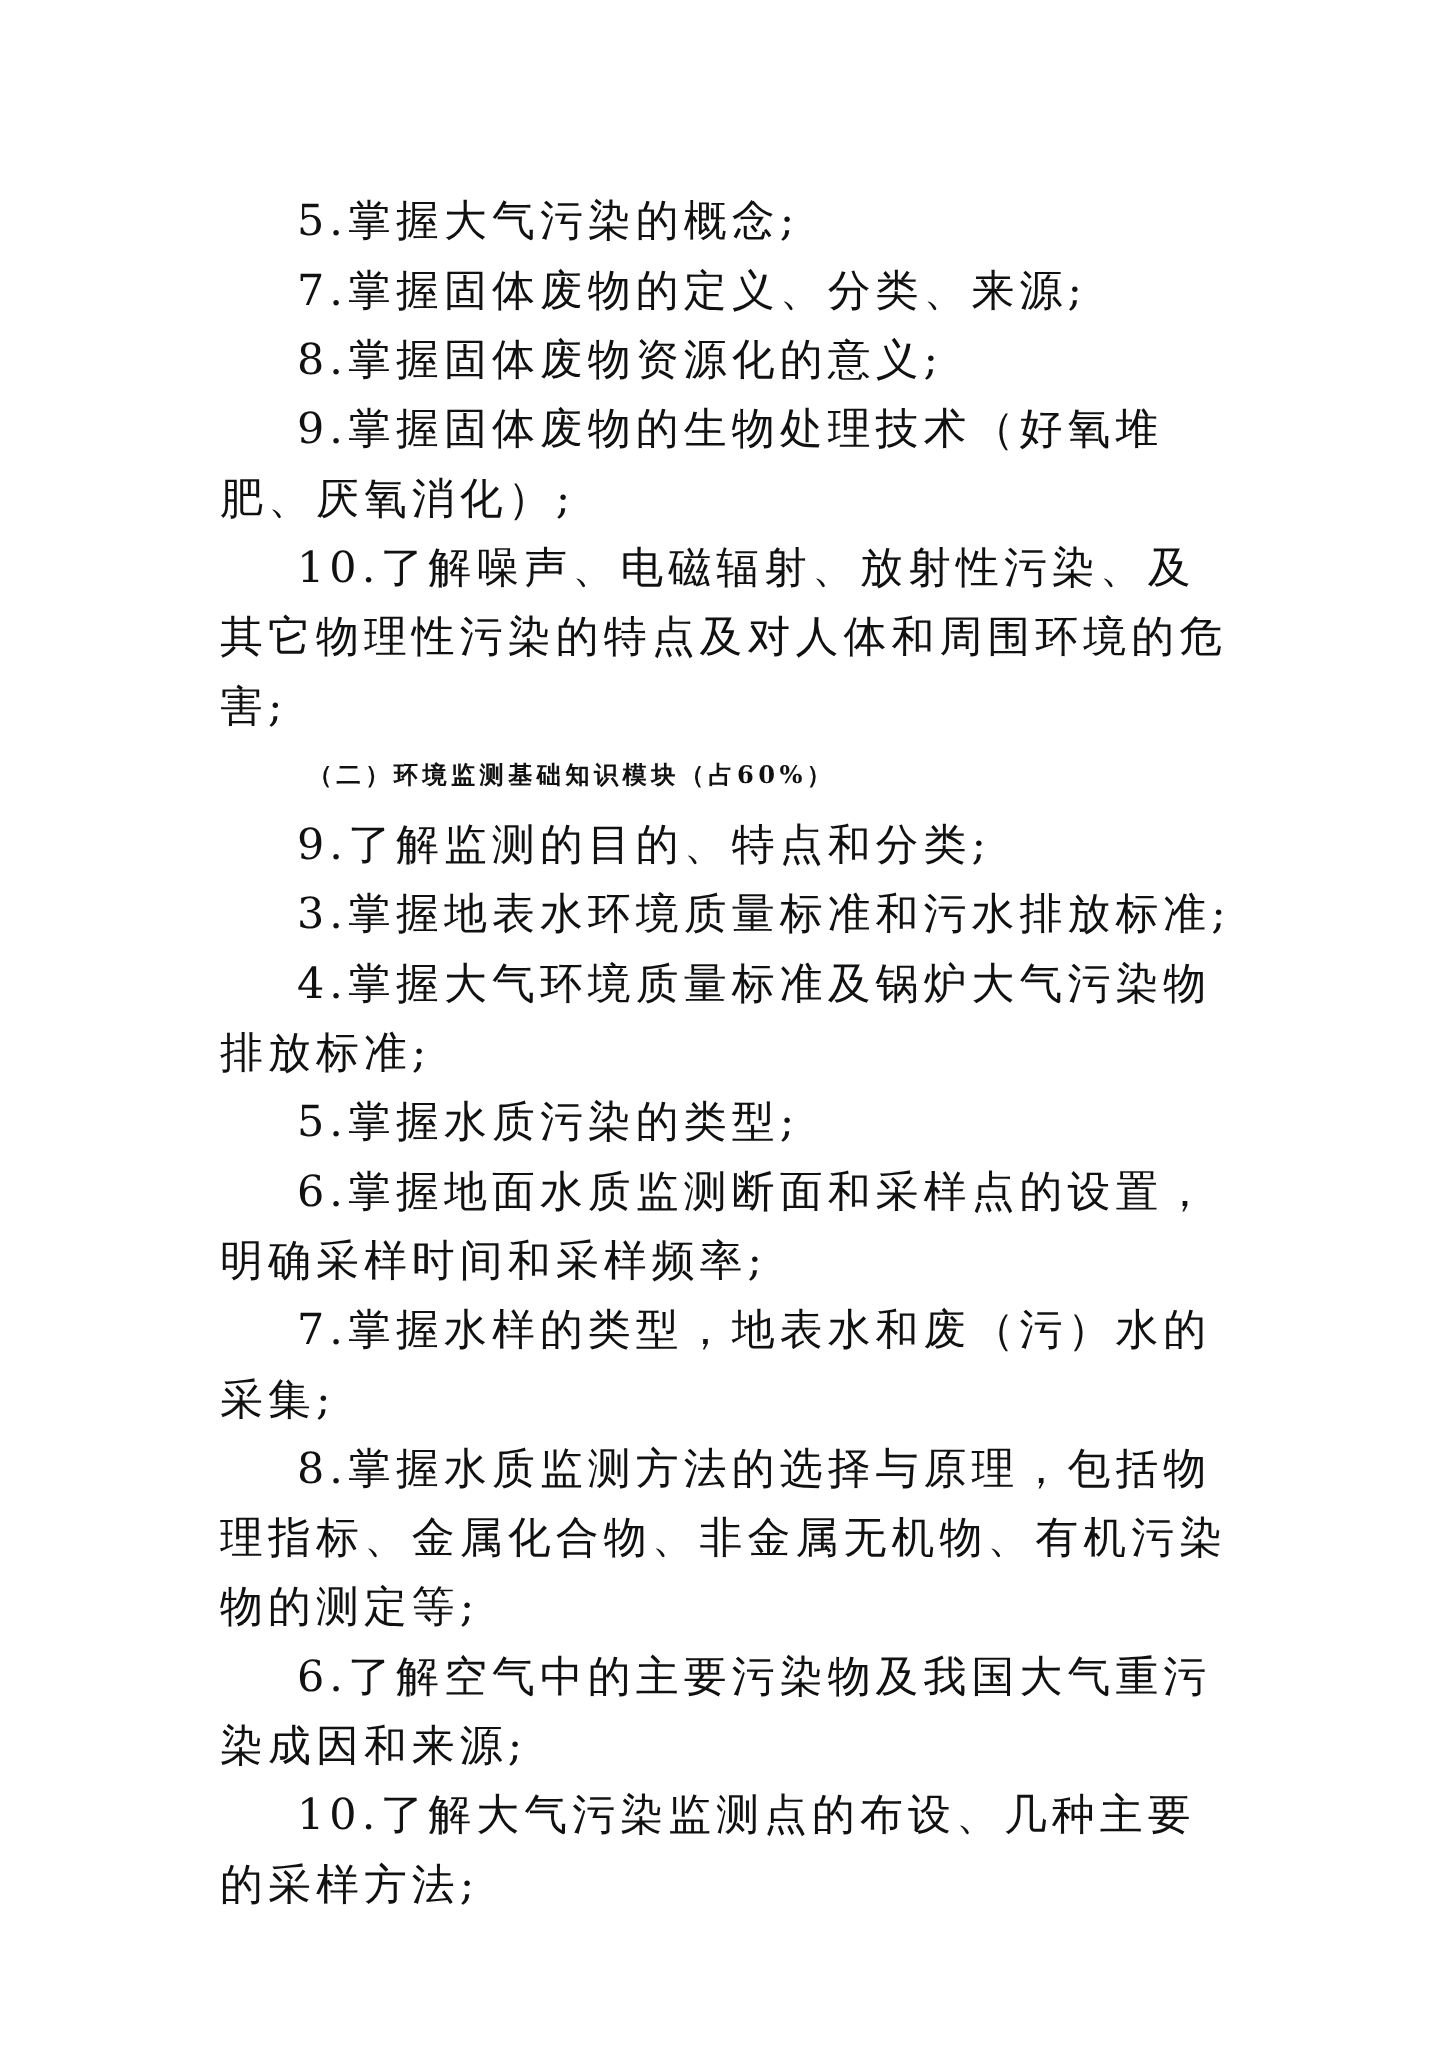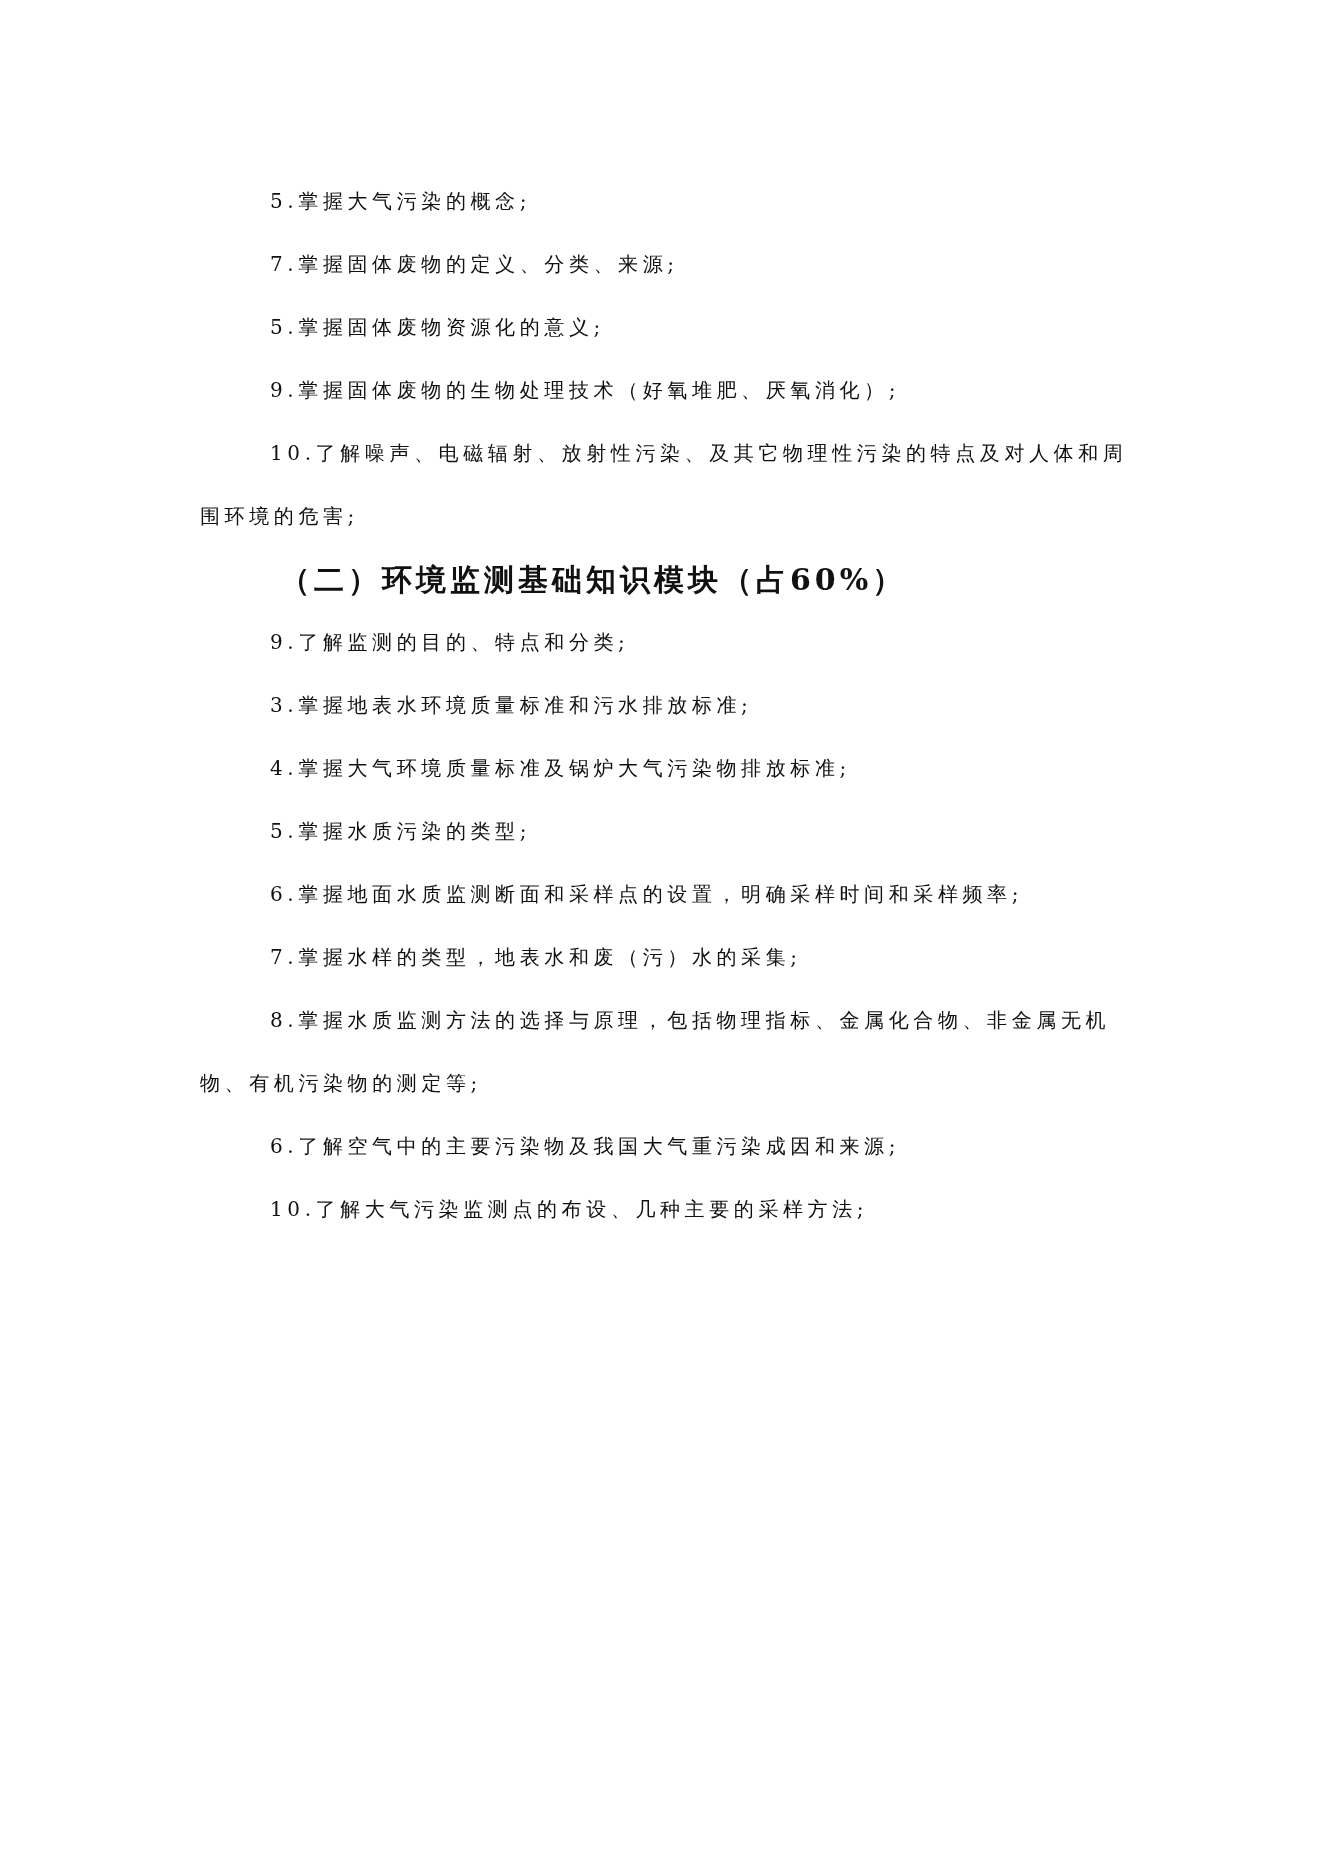--- a/index.html
+++ b/index.html
@@ -15,44 +15,44 @@
       font-family: "DejaVu Serif", "Liberation Serif", serif;
       color: #111111;
     }
     .page {
       position: absolute;
       left: 200px;
       top: 170px;
       width: 930px;
     }
     .para {
-      font-size: 20px;
+      font-size: 39px;
       line-height: 63px;
       margin: 0;
       text-indent: 70px;
       letter-spacing: 4.6px;
       white-space: normal;
       word-break: break-all;
     }
     .heading {
-      font-size: 30px;
+      font-size: 22px;
       line-height: 63px;
       margin: 0;
       padding-left: 80px;
       font-weight: bold;
       letter-spacing: 4px;
     }
   </style>
 </head>
 <body>
 
 <div class="page">
   <p class="para">5.掌握大气污染的概念;</p>
   <p class="para">7.掌握固体废物的定义、分类、来源;</p>
-  <p class="para">5.掌握固体废物资源化的意义;</p>
+  <p class="para">8.掌握固体废物资源化的意义;</p>
   <p class="para">9.掌握固体废物的生物处理技术（好氧堆肥、厌氧消化）;</p>
   <p class="para">10.了解噪声、电磁辐射、放射性污染、及其它物理性污染的特点及对人体和周围环境的危害;</p>
 
   <p class="heading">（二）环境监测基础知识模块（占60%）</p>
 
   <p class="para">9.了解监测的目的、特点和分类;</p>
   <p class="para">3.掌握地表水环境质量标准和污水排放标准;</p>
   <p class="para">4.掌握大气环境质量标准及锅炉大气污染物排放标准;</p>
   <p class="para">5.掌握水质污染的类型;</p>
   <p class="para">6.掌握地面水质监测断面和采样点的设置，明确采样时间和采样频率;</p>

